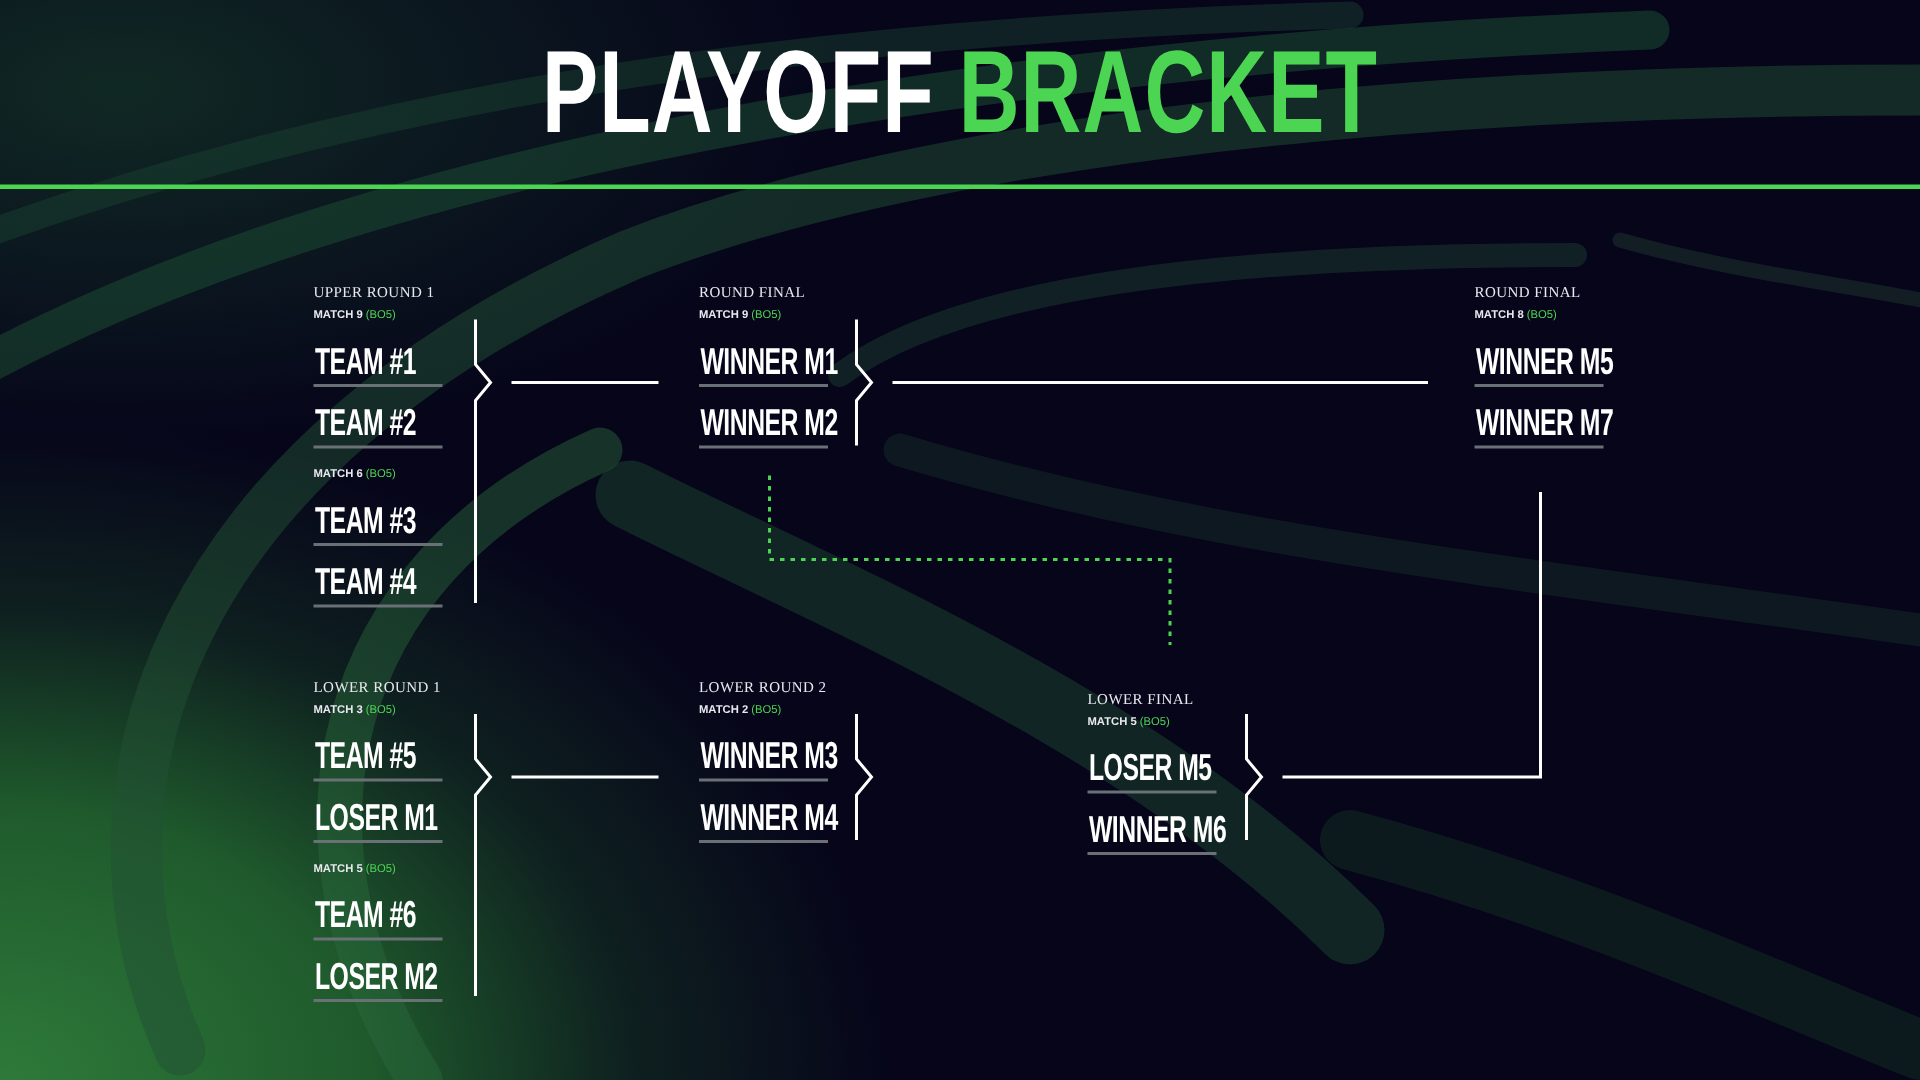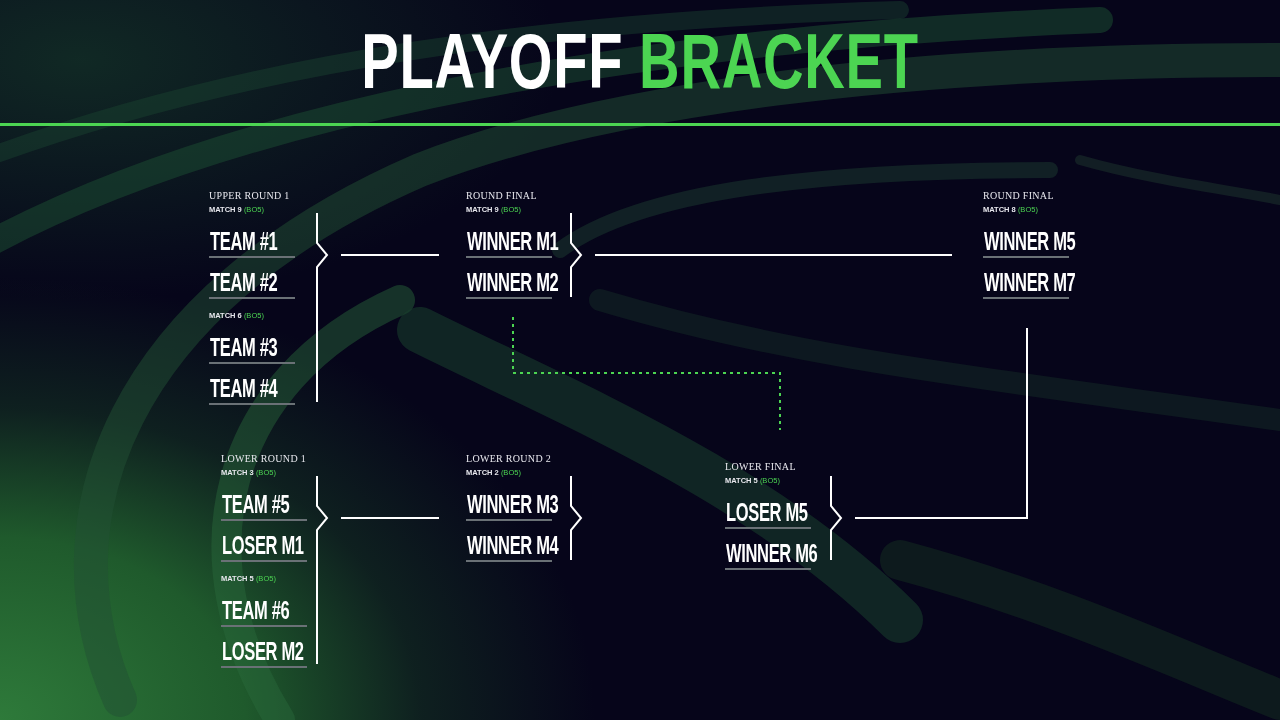--- a/index.html
+++ b/index.html
@@ -106,21 +106,21 @@
   <div class="round-label">ROUND FINAL</div>
   <div class="match-label"><span>MATCH 8</span> <span class="bo">(BO5)</span></div>
   <div class="team">
       <span>WINNER M5</span>
     </div>
   <div class="team">
       <span>WINNER M7</span>
     </div>
 </div>
 
-<div class="block" style="left:221px; top:452px;">
+<div class="block" style="left:209px; top:452px;">
   <div class="round-label">LOWER ROUND 1</div>
   <div class="match-label"><span>MATCH 3</span> <span class="bo">(BO5)</span></div>
   <div class="team">
       <span>TEAM #5</span>
     </div>
   <div class="team">
       <span>LOSER M1</span>
     </div>
   <div style="height:10px"></div>
   <div class="match-label"><span>MATCH 5</span> <span class="bo">(BO5)</span></div>

